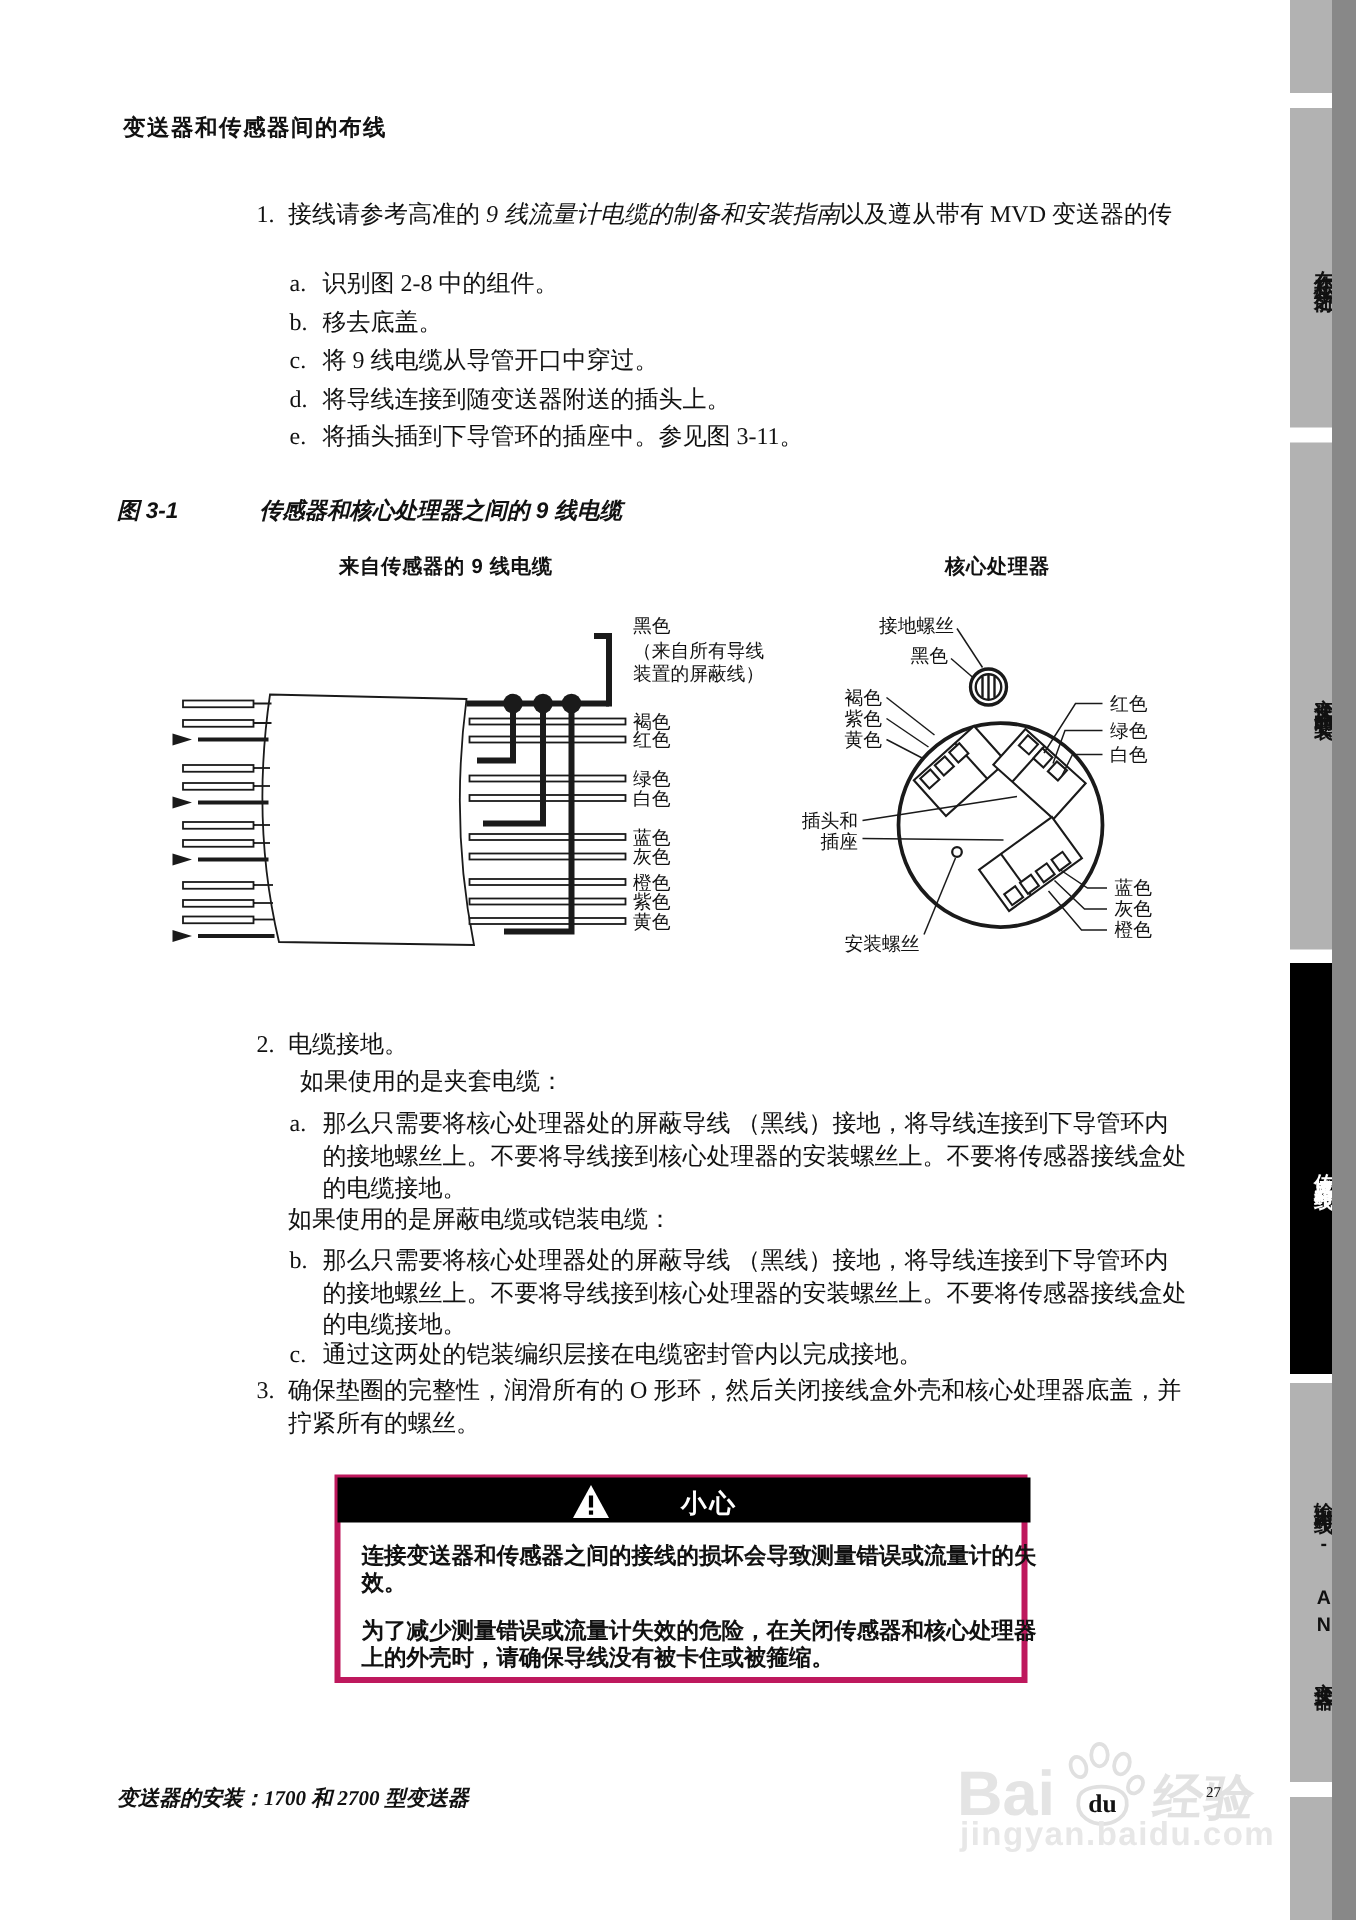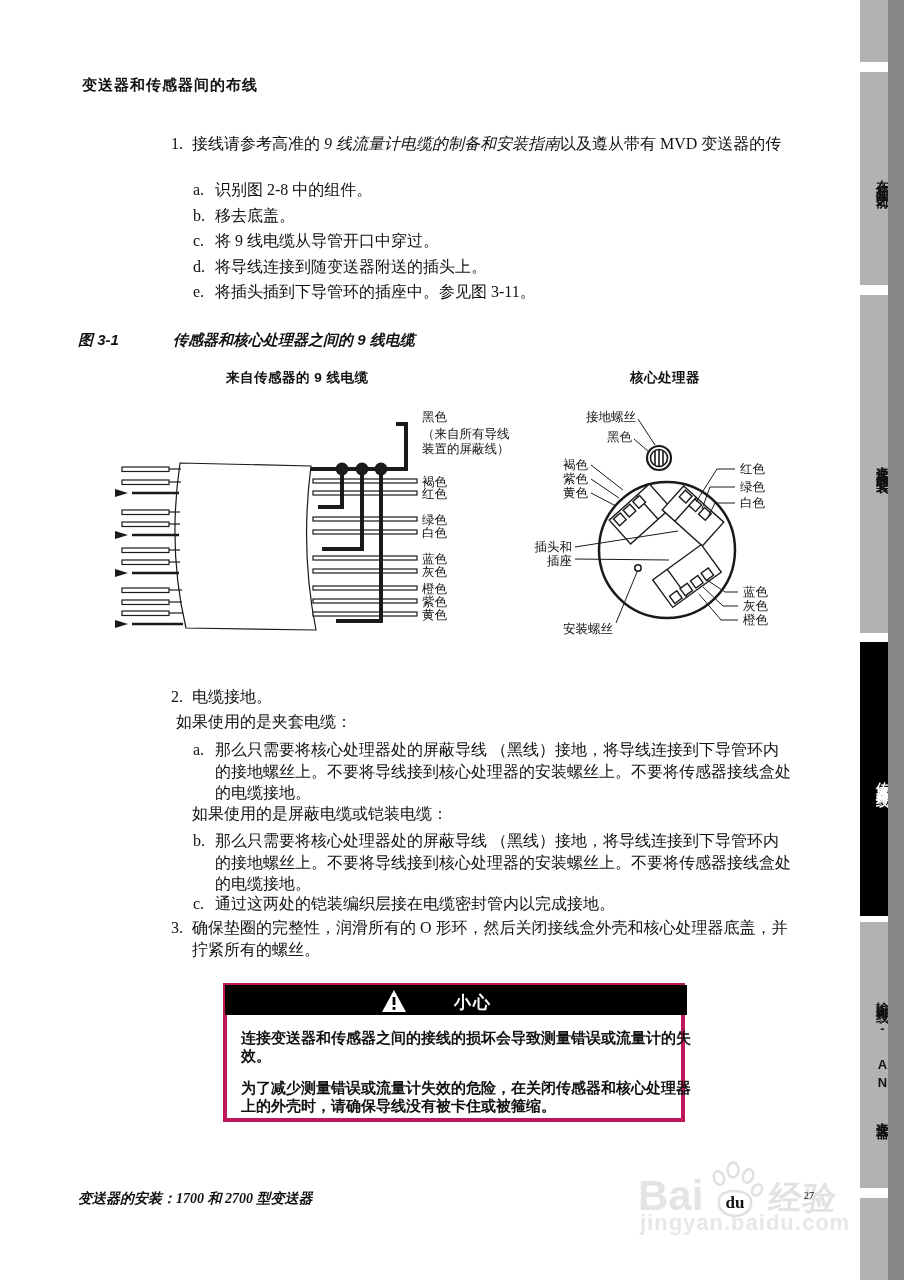--- a/index.html
+++ b/index.html
@@ -212,21 +212,21 @@
       <text x="477" y="175" text-anchor="end">插座</text>
       <text x="648" y="206">蓝色</text>
       <text x="648" y="220">灰色</text>
       <text x="648" y="234">橙色</text>
       <text x="468" y="243">安装螺丝</text>
     </g>
   </svg>
 
   <span class="num" style="top:686px">2.</span>
   <span class="abs body-ln" style="left:192px;top:686px">电缆接地。</span>
-  <span class="abs body-ln" style="left:176px;top:711px">如果使用的是夹套电缆：</span>
+  <span class="abs body-ln" style="left:200px;top:711px">如果使用的是夹套电缆：</span>
 
   <span class="slbl" style="top:739px">a.</span>
   <div class="abs" style="left:215px;top:739px">
     <div class="body-ln">那么只需要将核心处理器处的屏蔽导线 （黑线）接地，将导线连接到下导管环内</div>
     <div class="body-ln">的接地螺丝上。不要将导线接到核心处理器的安装螺丝上。不要将传感器接线盒处</div>
     <div class="body-ln">的电缆接地。</div>
   </div>
 
   <span class="abs body-ln" style="left:192px;top:803px">如果使用的是屏蔽电缆或铠装电缆：</span>
 

